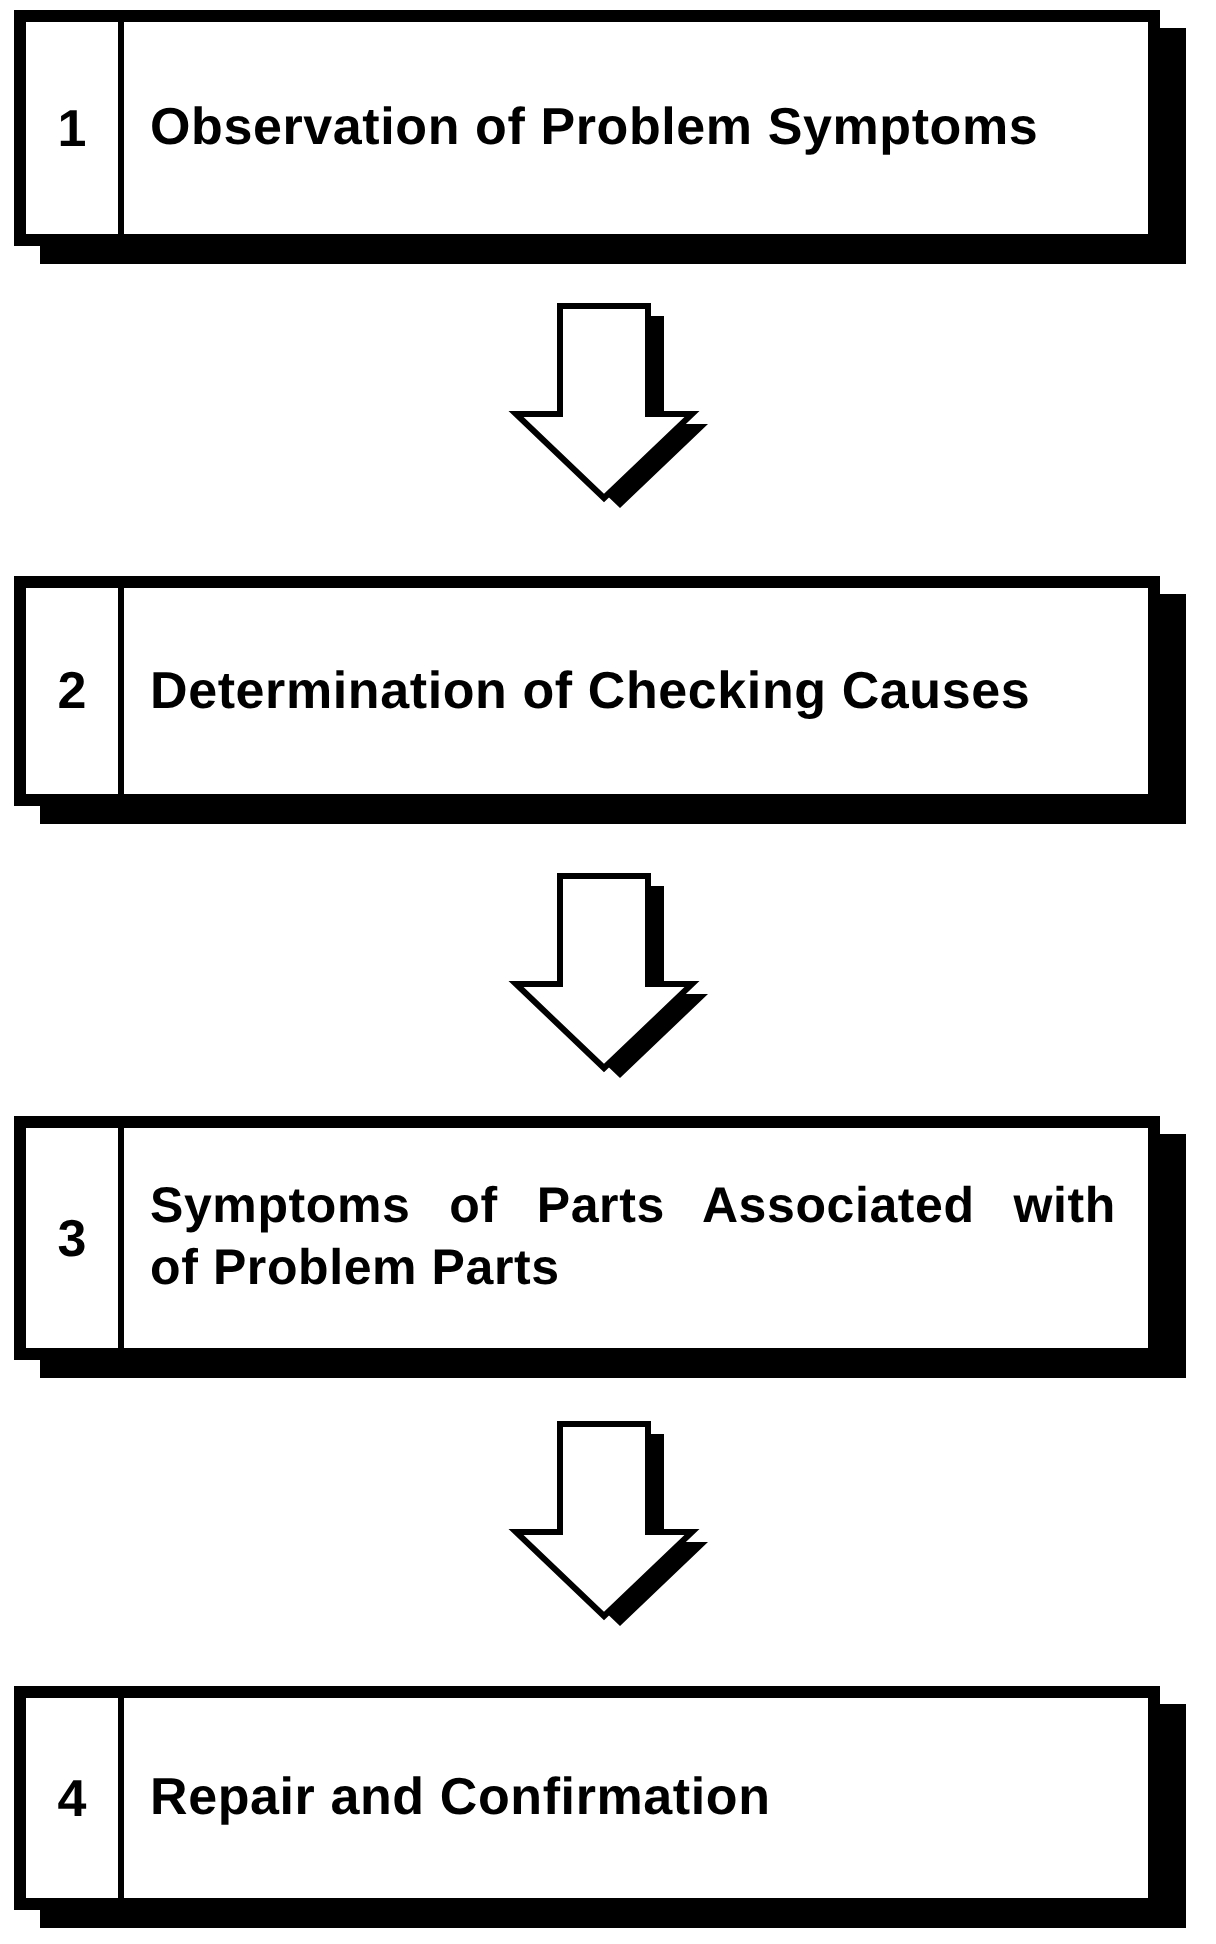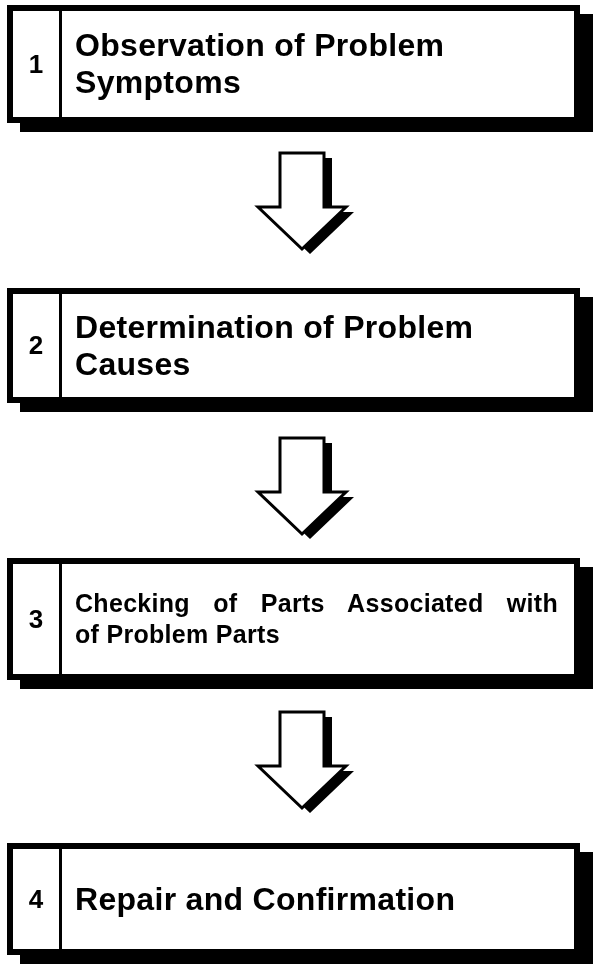--- a/index.html
+++ b/index.html
@@ -37,21 +37,21 @@
     font-weight: bold;
     font-size: 26px;
   }
   .label-cell {
     flex: 1 1 auto;
     display: flex;
     flex-direction: column;
     justify-content: center;
     padding: 0 16px 0 13px;
     font-weight: bold;
-    font-size: 32px;
+    font-size: 26px;
     line-height: 1.15;
     letter-spacing: 0.3px;
   }
   .label-cell.multi {
     font-size: 25px;
     line-height: 31px;
   }
   .justify-line {
     text-align: justify;
     text-align-last: justify;
@@ -83,33 +83,33 @@
   </div>
 
   <svg class="arrow" id="arrow1" viewBox="0 0 100 106" xmlns="http://www.w3.org/2000/svg" aria-hidden="true">
     <path d="M26 2 L70 2 L70 56 L92 56 L48 98 L4 56 L26 56 Z" transform="translate(8,5)" fill="#000000"></path>
     <path d="M26 2 L70 2 L70 56 L92 56 L48 98 L4 56 L26 56 Z" fill="#ffffff" stroke="#000000" stroke-width="3"></path>
   </svg>
 
   <div class="step-box" id="box2">
     <div class="num-cell">2</div>
     <div class="label-cell">
-      <div>Determination of Problem Causes</div>
+      <div>Determination of Checking Causes</div>
     </div>
   </div>
 
   <svg class="arrow" id="arrow2" viewBox="0 0 100 106" xmlns="http://www.w3.org/2000/svg" aria-hidden="true">
     <path d="M26 2 L70 2 L70 56 L92 56 L48 98 L4 56 L26 56 Z" transform="translate(8,5)" fill="#000000"></path>
     <path d="M26 2 L70 2 L70 56 L92 56 L48 98 L4 56 L26 56 Z" fill="#ffffff" stroke="#000000" stroke-width="3"></path>
   </svg>
 
   <div class="step-box" id="box3">
     <div class="num-cell">3</div>
     <div class="label-cell multi">
-      <div class="justify-line">Checking of Parts Associated with</div>
+      <div class="justify-line">Symptoms of Parts Associated with</div>
       <div>of Problem Parts</div>
     </div>
   </div>
 
   <svg class="arrow" id="arrow3" viewBox="0 0 100 106" xmlns="http://www.w3.org/2000/svg" aria-hidden="true">
     <path d="M26 2 L70 2 L70 56 L92 56 L48 98 L4 56 L26 56 Z" transform="translate(8,5)" fill="#000000"></path>
     <path d="M26 2 L70 2 L70 56 L92 56 L48 98 L4 56 L26 56 Z" fill="#ffffff" stroke="#000000" stroke-width="3"></path>
   </svg>
 
   <div class="step-box" id="box4">

